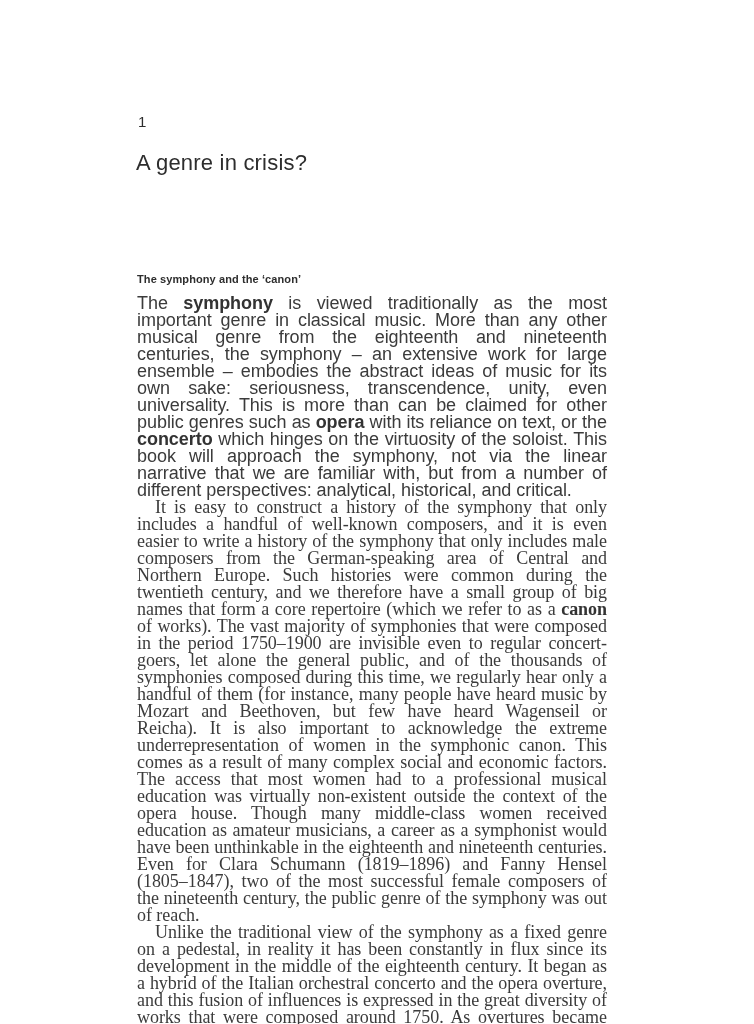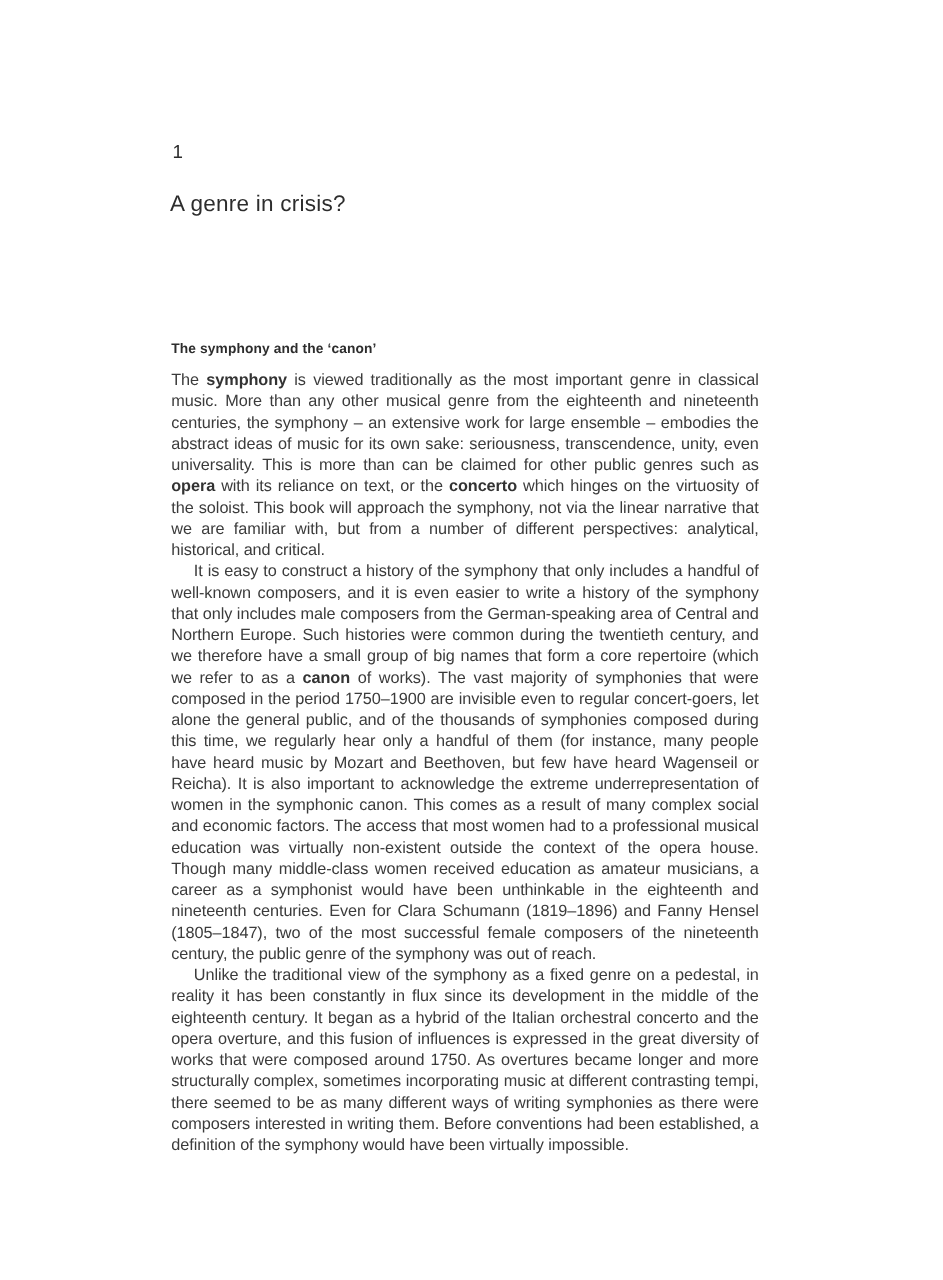--- a/index.html
+++ b/index.html
@@ -23,21 +23,21 @@
   .chapter-number{
     position:absolute;
     top:113px;left:138px;
     font-size:15px;
     line-height:18px;
     color:var(--heading);
   }
   .chapter-title{
     position:absolute;
     top:147px;left:136px;
-    font-size:18px;
+    font-size:22px;
     font-weight:400;
     line-height:32px;
     letter-spacing:0.2px;
     color:var(--heading);
     margin:0;
   }
   .section-heading{
     position:absolute;
     top:271px;left:137px;
     font-size:11px;
@@ -47,28 +47,29 @@
     color:var(--heading);
     margin:0;
   }
   .body-text{
     position:absolute;
     top:295px;left:137px;
     width:470px;
   }
   .para{
     margin:0;
-    font-size:13px;
+    font-size:18px;
     line-height:17px;
     letter-spacing:-0.05px;
     color:var(--text);
     text-align:justify;
   }
   .para.indent{
     text-indent:18px;
+    font-family:Liberation Serif, serif;
   }
   .para .b{
     font-weight:700;
     color:#333333;
   }
 </style>
 </head>
 <body>
 
 <div class="page">

